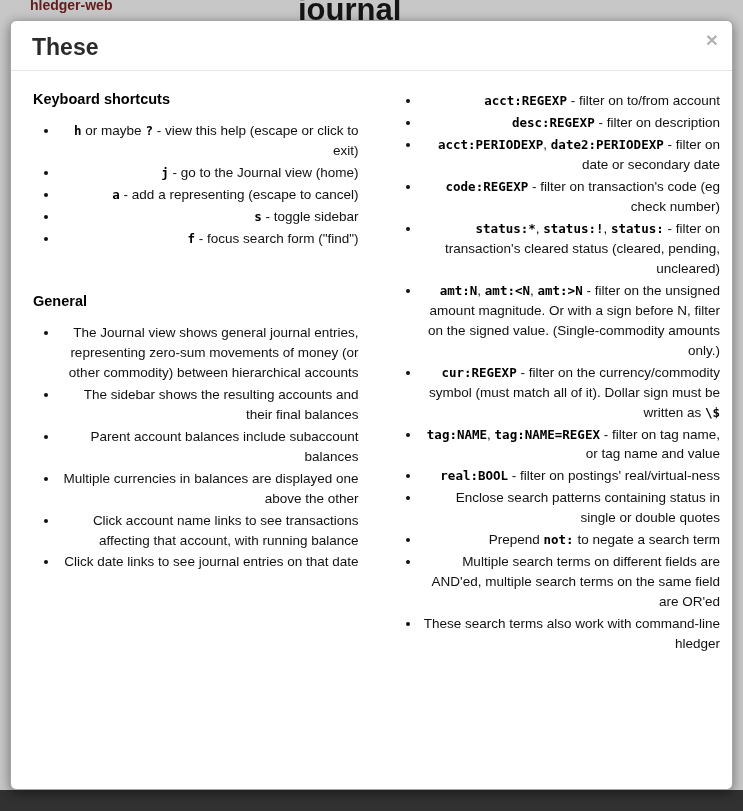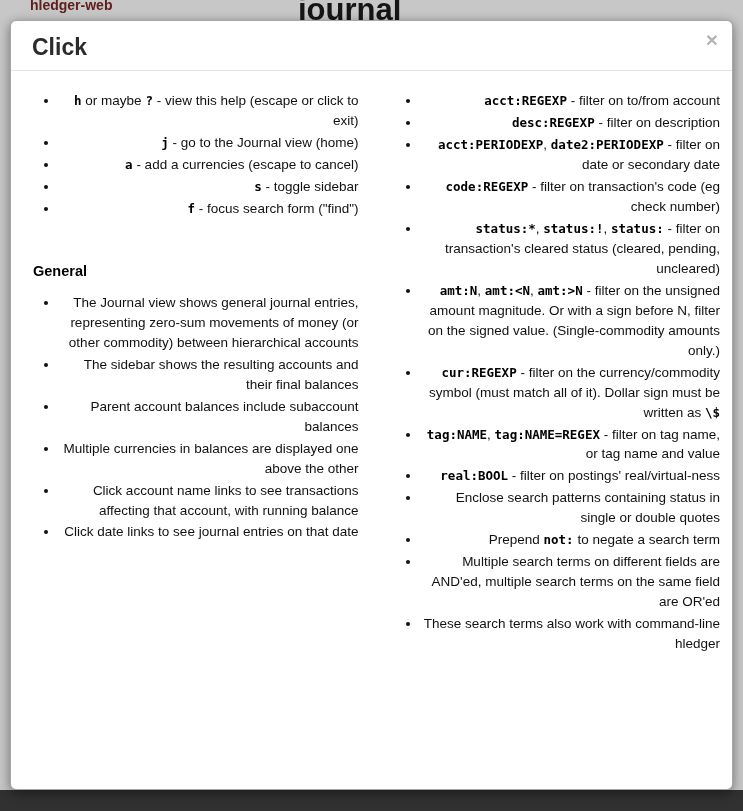--- a/index.html
+++ b/index.html
@@ -102,28 +102,29 @@
   <a class="brand">hledger-web</a>
   <h1 class="page-title">journal</h1>
   <div class="page-footer"></div>
 </div>
 
 <div class="backdrop"></div>
 
 <div class="modal">
   <div class="modal-header">
     <button class="close-btn">×</button>
-    <h2 class="modal-title">Click</h2>
+    <h2 class="modal-title">These</h2>
   </div>
   <div class="modal-body">
     <div class="col">
+      <h4>Keyboard shortcuts</h4>
       <ul>
           <li><code>h</code><span> or maybe </span><code>?</code><span> - view this help (escape or click to exit)</span></li>
           <li><code>j</code><span> - go to the Journal view (home)</span></li>
-          <li><code>a</code><span> - add a currencies (escape to cancel)</span></li>
+          <li><code>a</code><span> - add a representing (escape to cancel)</span></li>
           <li><code>s</code><span> - toggle sidebar</span></li>
           <li><code>f</code><span> - focus search form ("find")</span></li>
         </ul>
       <h4 class="spaced">General</h4>
       <ul>
           <li><span>The Journal view shows general journal entries, representing zero-sum movements of money (or other commodity) between hierarchical accounts</span></li>
           <li><span>The sidebar shows the resulting accounts and their final balances</span></li>
           <li><span>Parent account balances include subaccount balances</span></li>
           <li><span>Multiple currencies in balances are displayed one above the other</span></li>
           <li><span>Click account name links to see transactions affecting that account, with running balance</span></li>

